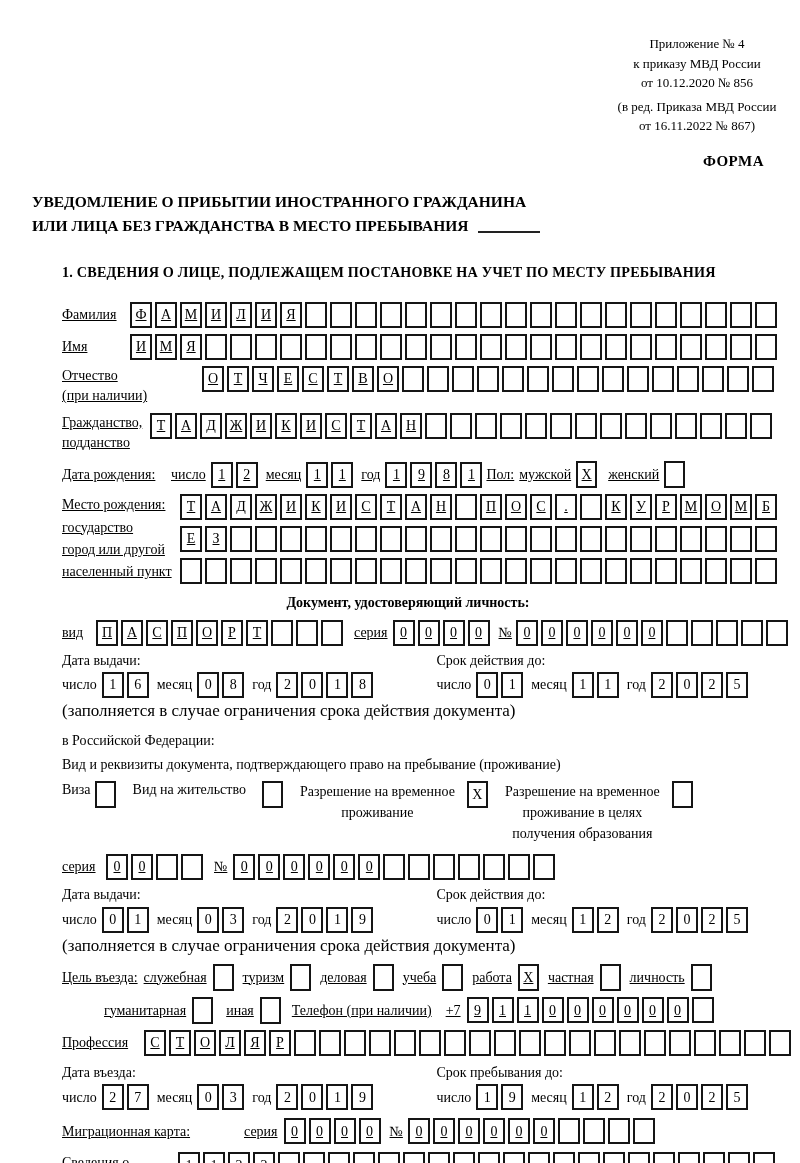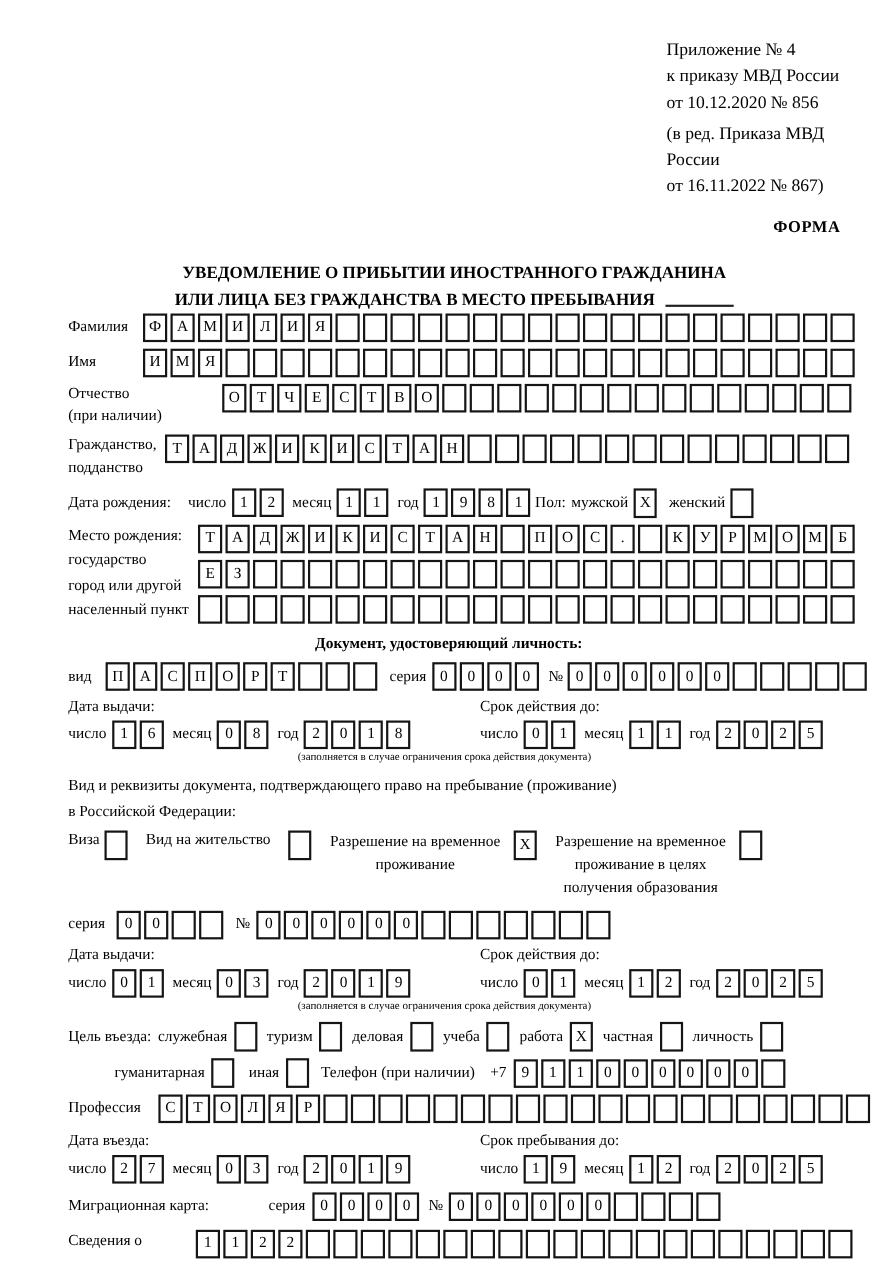--- a/index.html
+++ b/index.html
@@ -1,43 +1,43 @@
 <!DOCTYPE html>
 <html><head>
 <meta charset="utf-8">
 <style>
   html,body{margin:0;padding:0;background:#fff;}
   .page{
     width:800px;height:1163px;box-sizing:border-box;background:#fff;color:#000;
     font-family:"Liberation Serif","DejaVu Serif",serif;font-size:14px;line-height:1.25;
     padding:34px 6px 0 62px;overflow:hidden;position:relative;
   }
-  .hdr-note{width:182px;margin-left:auto;margin-right:6px;font-size:16px;line-height:1.5;}
+  .hdr-note{width:182px;margin-left:auto;margin-right:6px;font-size:13px;line-height:1.5;text-align:center;}
   .hdr-note .gap{height:4px;}
   .forma{ text-align:right;padding-right:30px;font-weight:bold;font-size:15px;margin-top:16px;letter-spacing:.5px;}
-  .title{ text-align:center;font-weight:bold;font-size:15.5px;line-height:1.55;margin:20px 0 0 -30px;}
+  .title{ text-align:left;font-weight:bold;font-size:15.5px;line-height:1.55;margin:20px 0 0 -30px;}
   .t-underline{display:inline-block;width:62px;border-bottom:2px solid #222;margin-left:10px;vertical-align:-2px;}
   .sec-heading{font-weight:bold;font-size:14.2px;margin:26px 0 20px 0;letter-spacing:.2px;}
-  .frow{display:flex;align-items:center;margin-bottom:6px;}
+  .frow{display:flex;align-items:center;margin-bottom:6px;text-decoration:underline;}
   .frow.top{align-items:flex-start;}
   .lbl{flex:none;}
   .lblcol{flex:none;line-height:1.45;}
   .cells{display:flex;flex:none;}
   .cell{
     flex:none;box-sizing:border-box;width:22px;height:26px;border:2px solid #151515;margin-right:3px;
     display:flex;align-items:center;justify-content:center;font-size:14px;background:#fff;
   }
   .cbx .cell{width:21px;height:27px;}
   .stack > .cells{margin-bottom:6px;}
   .dlbl{flex:none;margin:0 5px;}
   .center-bold{text-align:center;font-weight:bold;font-size:14px;margin:4px 40px 8px 0;}
   .dates-row{display:flex;align-items:flex-start;margin-bottom:2px;}
   .dg-title{margin-bottom:3px;}
   .dg-line{display:flex;align-items:center;}
-  .note-line{text-align:center;padding-right:48px;font-size:10px;margin:1px 0 8px 0;}
+  .note-line{text-align:left;padding-right:48px;font-size:17px;margin:1px 0 8px 0;}
   .opt-row{display:flex;align-items:flex-start;margin:4px 0 10px 0;}
   .opt-ml{text-align:center;line-height:1.5;flex:none;}
   .plbl{flex:none;margin:0 6px;}
   .nw{white-space:nowrap;}
 </style>
 </head>
 <body>
 
 <div class="page">
 
@@ -50,20 +50,21 @@
     <div>от 16.11.2022 № 867)</div>
   </div>
 
   <div class="forma">ФОРМА</div>
 
   <div class="title">
     <div>УВЕДОМЛЕНИЕ О ПРИБЫТИИ ИНОСТРАННОГО ГРАЖДАНИНА</div>
     <div><span>ИЛИ ЛИЦА БЕЗ ГРАЖДАНСТВА В МЕСТО ПРЕБЫВАНИЯ</span><span class="t-underline"></span></div>
   </div>
 
+  <div class="sec-heading">1. СВЕДЕНИЯ О ЛИЦЕ, ПОДЛЕЖАЩЕМ ПОСТАНОВКЕ НА УЧЕТ ПО МЕСТУ ПРЕБЫВАНИЯ</div>
 
   <div class="frow">
     <span class="lbl" style="width:68px">Фамилия</span>
     <div class="cells">
         <span class="cell">Ф</span>
         <span class="cell">А</span>
         <span class="cell">М</span>
         <span class="cell">И</span>
         <span class="cell">Л</span>
         <span class="cell">И</span>
@@ -388,22 +389,22 @@
             <span class="cell">0</span>
             <span class="cell">2</span>
             <span class="cell">5</span>
           </div>
       </div>
     </div>
   </div>
   <div class="note-line">(заполняется в случае ограничения срока действия документа)</div>
 
   <div style="line-height:1.7">
+    <div>в Российской Федерации:</div>
     <div>Вид и реквизиты документа, подтверждающего право на пребывание (проживание)</div>
-    <div>в Российской Федерации:</div>
   </div>
 
   <div class="opt-row">
     <span class="lbl">Виза</span>
     <div class="cells cbx" style="margin-left:4px">
         <span class="cell"></span>
       </div>
     <span class="lbl" style="margin-left:14px">Вид на жительство</span>
     <div class="cells cbx" style="margin-left:16px">
         <span class="cell"></span>

